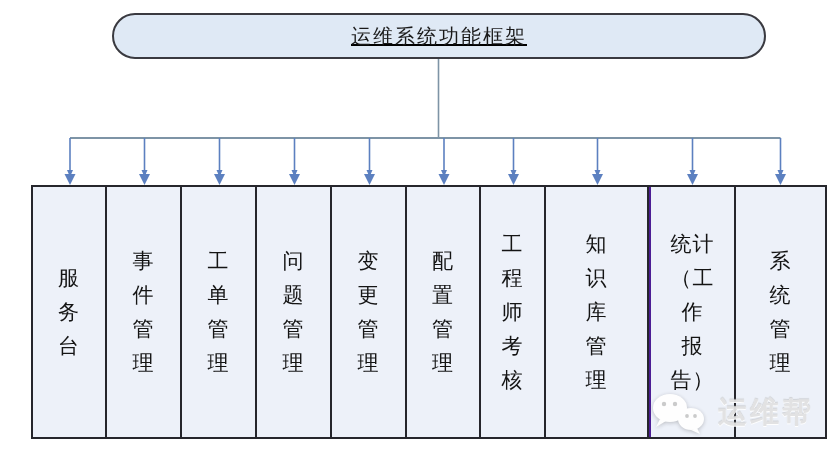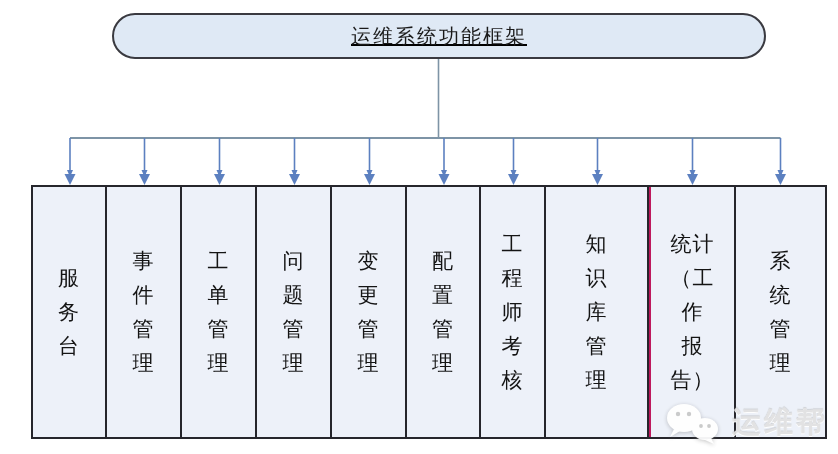--- a/index.html
+++ b/index.html
@@ -54,40 +54,39 @@
     flex: 0 0 auto;
     height: 100%;
     border-right: 2px solid #26262c;
     background: #edf1f9;
     display: flex;
     flex-direction: column;
     align-items: center;
     justify-content: center;
   }
   .module-col:last-child { border-right: none; }
-  .module-col.thick-left { border-left: 2px solid #be185d; }
+  .module-col.thick-left { border-left: 2px solid #4c1d95; }
   .module-col .vline {
     font-size: 21px;
     line-height: 34px;
     color: #141414;
     text-align: center;
     white-space: nowrap;
     letter-spacing: 1px;
   }
 
   
   .watermark {
     position: absolute;
-    left: 648px; top: 400px;
+    left: 648px; top: 390px;
     width: 180px; height: 46px;
     display: flex;
     align-items: center;
     gap: 8px;
     opacity: 0.95;
-    justify-content: flex-end;
   }
   .watermark .wm-icon {
     filter: drop-shadow(0 1px 2px rgba(120,120,120,0.45));
   }
   .watermark .wm-text {
     font-size: 29px;
     font-weight: bold;
     letter-spacing: 3px;
     color: #e2e2e2;
     text-shadow: 0 1px 0 #ffffff, 0 -1px 1px rgba(150,150,150,0.35);

